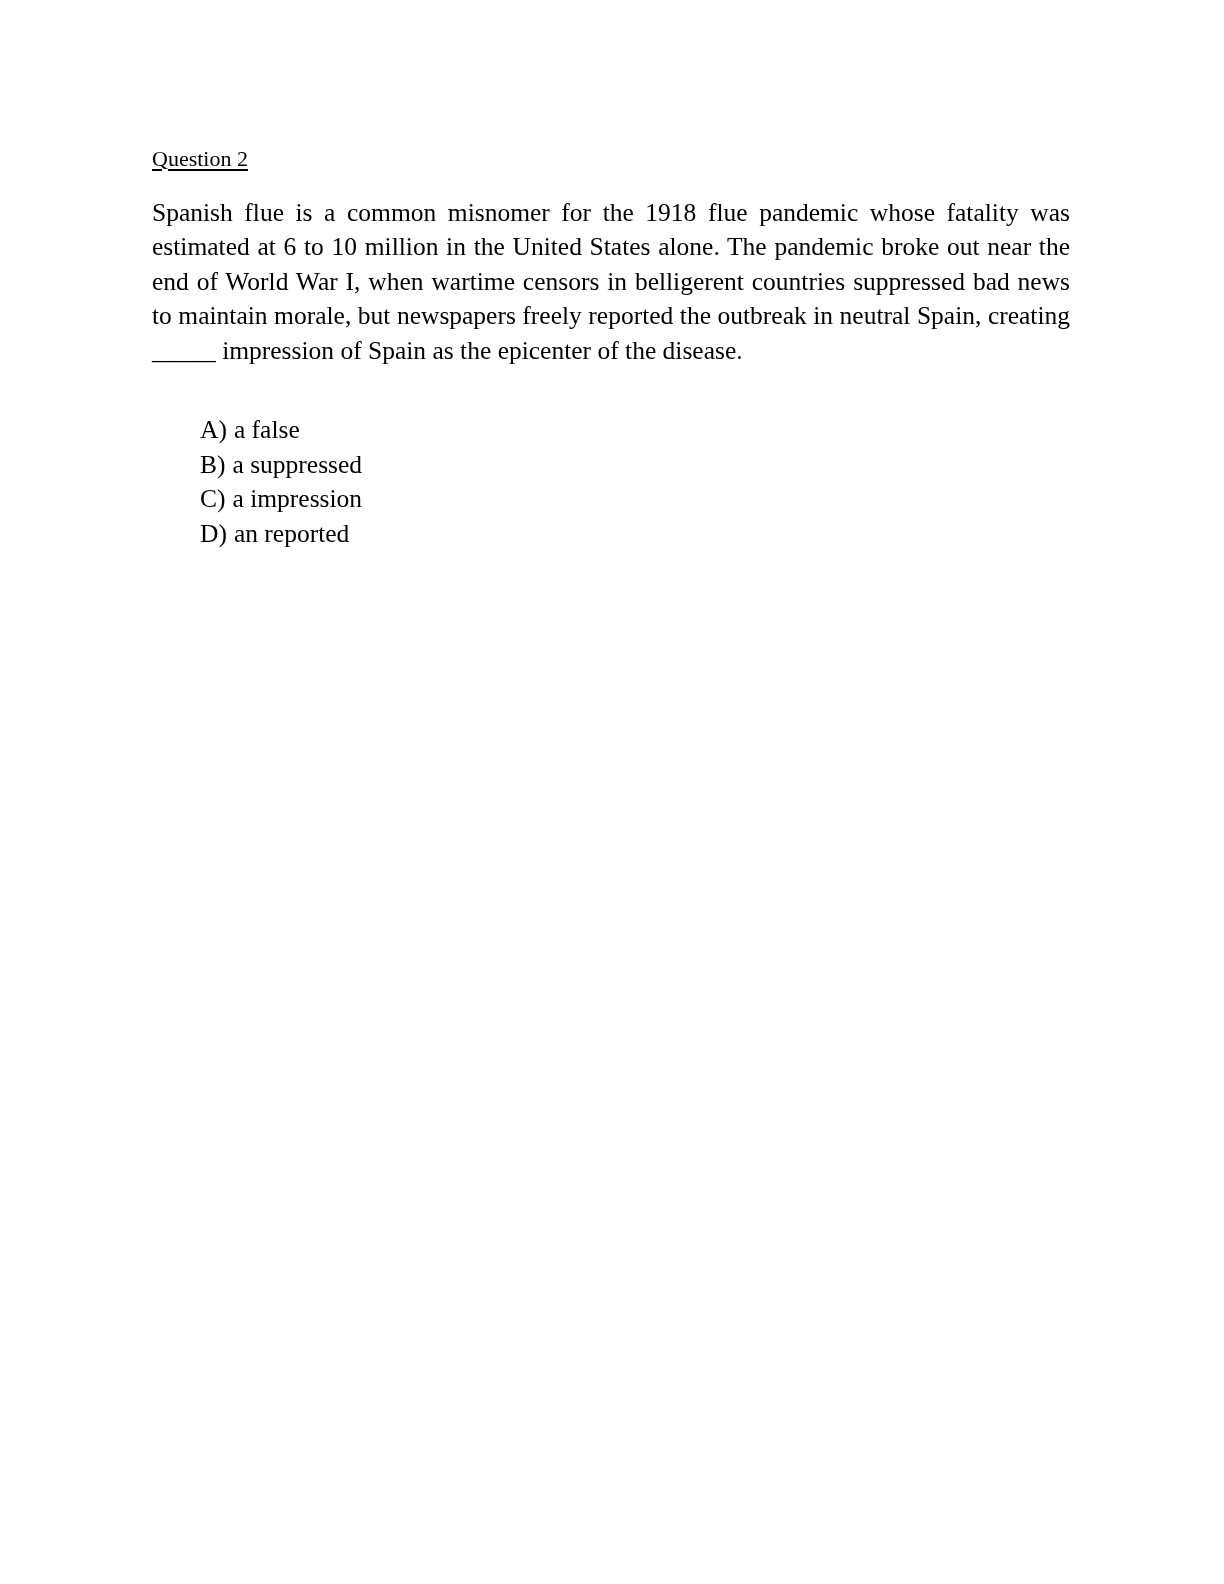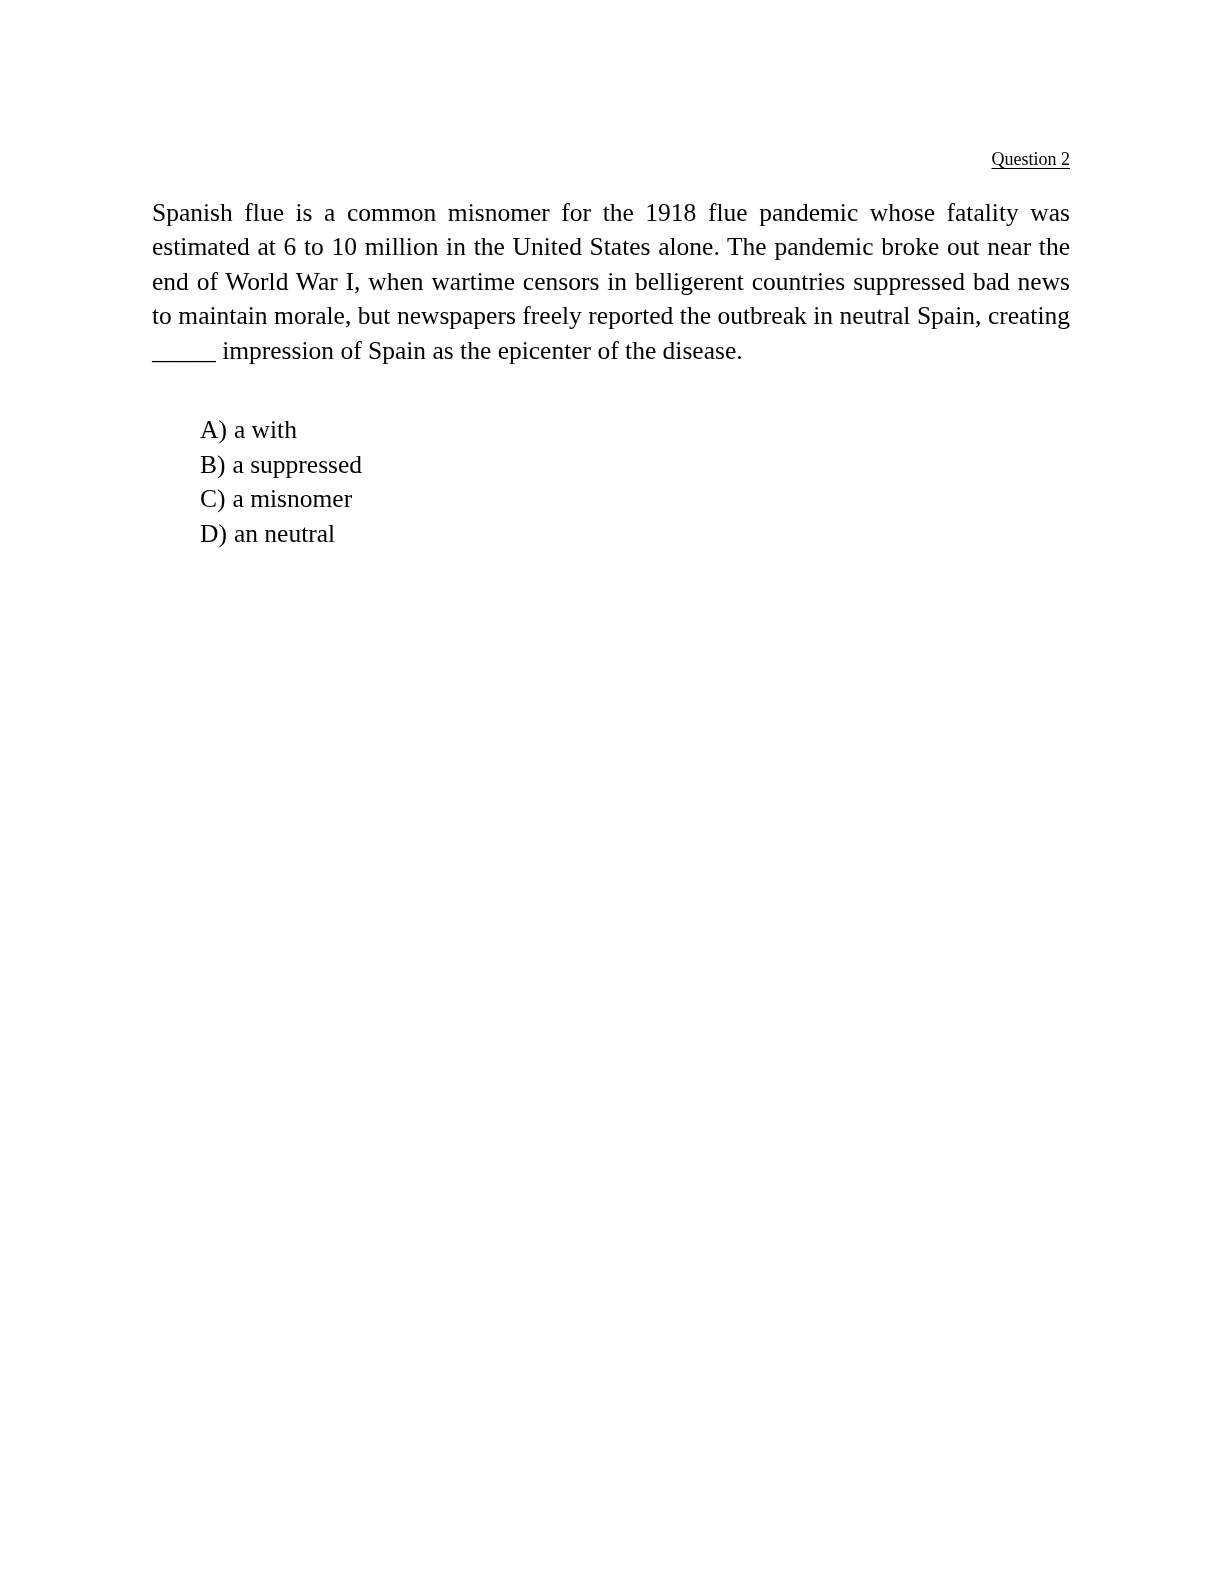--- a/index.html
+++ b/index.html
@@ -17,26 +17,25 @@
     overflow: hidden;
   }
   .page {
     box-sizing: border-box;
     width: 1224px;
     height: 1584px;
     padding: 142px 154px 0 152px;
     background: #ffffff;
   }
   .question-heading {
-    font-size: 18px;
+    font-size: 22px;
     font-weight: normal;
     text-decoration: underline;
     text-underline-offset: 3px;
     margin: 0 0 19px 0;
-    text-align: right;
   }
   .passage {
     margin: 0 0 18px 0;
     text-align: justify;
     text-justify: inter-word;
   }
   .blank {
     white-space: nowrap;
     letter-spacing: 0;
   }
@@ -61,19 +60,19 @@
 <body>
 
 <div class="page">
 
   <h1 class="question-heading">Question 2</h1>
 
   <p class="passage"><span>Spanish flue is a common misnomer for the 1918 flue pandemic whose fatality was estimated at 6 to 10 million in the United States alone. The pandemic broke out near the end of World War I, when wartime censors in belligerent countries suppressed bad news to maintain morale, but newspapers freely reported the outbreak in neutral Spain, creating </span><span class="blank">_____</span><span> impression of Spain as the epicenter of the disease.</span></p>
 
 
   <ul class="options">
-    <li class="option"><span class="option-letter">A)</span><span>a with</span></li>
+    <li class="option"><span class="option-letter">A)</span><span>a false</span></li>
     <li class="option"><span class="option-letter">B)</span><span>a suppressed</span></li>
-    <li class="option"><span class="option-letter">C)</span><span>a misnomer</span></li>
-    <li class="option"><span class="option-letter">D)</span><span>an neutral</span></li>
+    <li class="option"><span class="option-letter">C)</span><span>a impression</span></li>
+    <li class="option"><span class="option-letter">D)</span><span>an reported</span></li>
   </ul>
 
 </div>
 
 </body></html>

